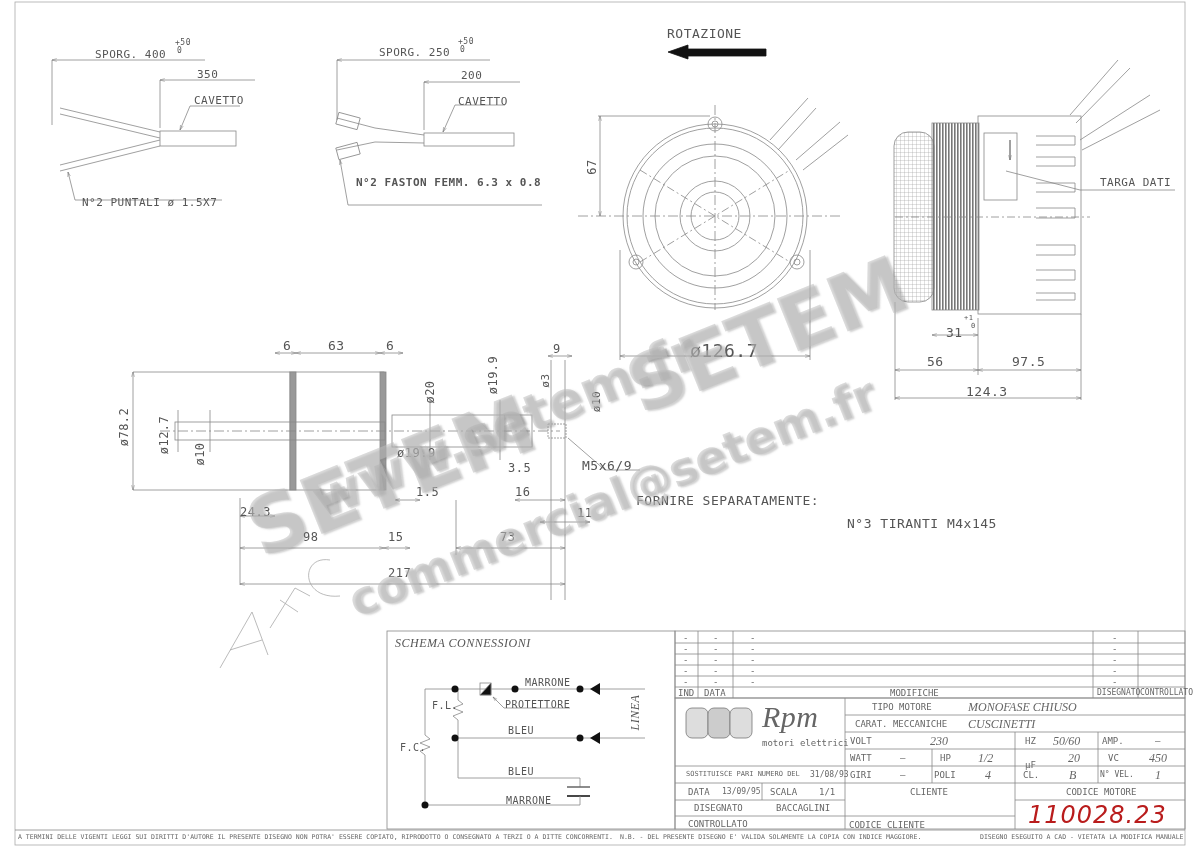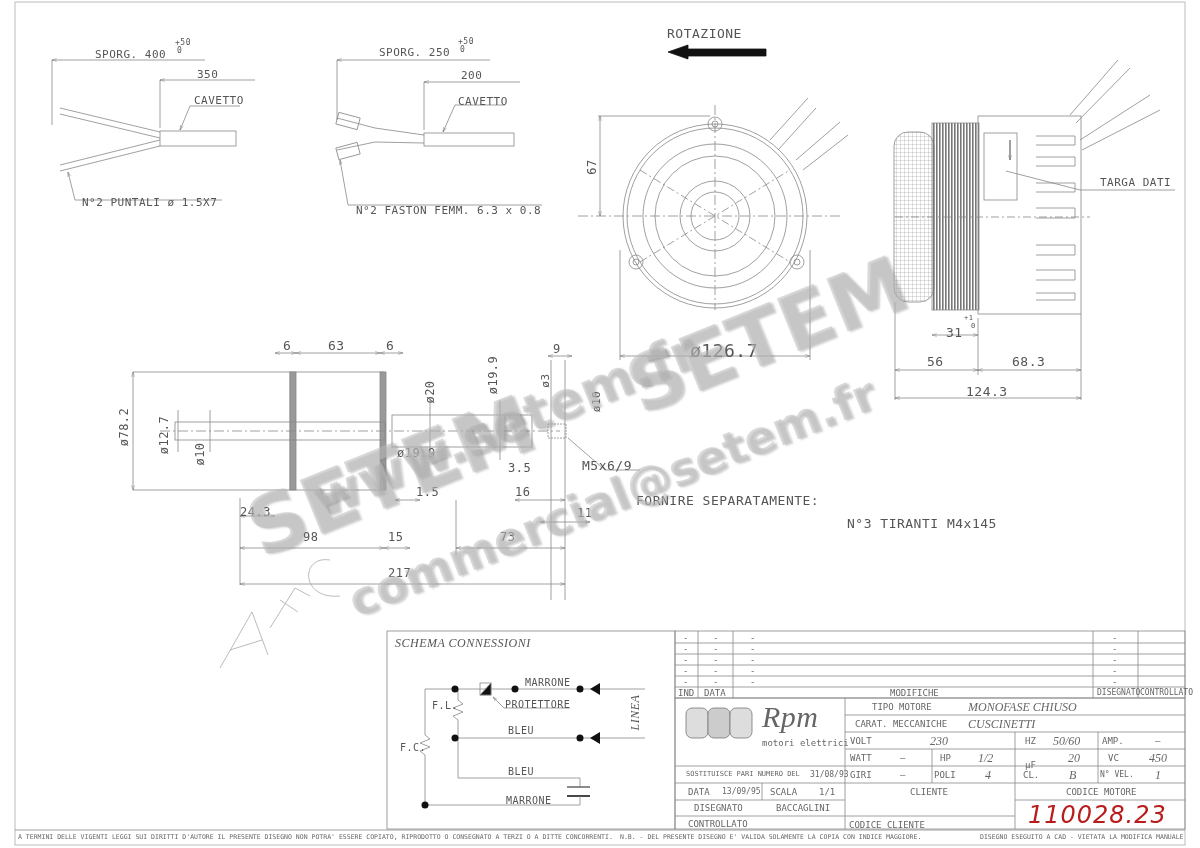--- a/index.html
+++ b/index.html
@@ -227,33 +227,33 @@
   <span class="t" style="left:177px;top:46px;font-size:8px;">0</span>
   <span class="t" style="left:197px;top:68px;">350</span>
   <span class="t" style="left:194px;top:94px;">CAVETTO</span>
   <span class="t" style="left:82px;top:196px;">N°2 PUNTALI ø 1.5X7</span>
 
   <span class="t" style="left:379px;top:46px;">SPORG. 250</span>
   <span class="t" style="left:458px;top:37px;font-size:8px;">+50</span>
   <span class="t" style="left:460px;top:45px;font-size:8px;">0</span>
   <span class="t" style="left:461px;top:69px;">200</span>
   <span class="t" style="left:458px;top:95px;">CAVETTO</span>
-  <span class="t" style="left:356px;top:204px;">N°2 FASTON FEMM. 6.3 x 0.8</span>
+  <span class="t" style="left:356px;top:176px;font-weight:bold;">N°2 FASTON FEMM. 6.3 x 0.8</span>
 
   <span class="t" style="left:667px;top:26px;font-size:13px;">ROTAZIONE</span>
 
   <span class="t" style="left:584px;top:160px;transform:rotate(-90deg);font-size:12px;">67</span>
   <span class="t" style="left:690px;top:333px;font-size:18px;margin-top:7px;">ø126.7</span>
 
   <span class="t" style="left:1100px;top:176px;">TARGA DATI</span>
   <span class="t" style="left:946px;top:325px;font-size:13px;">31</span>
   <span class="t" style="left:964px;top:314px;font-size:7px;">+1</span>
   <span class="t" style="left:971px;top:322px;font-size:7px;">0</span>
   <span class="t" style="left:927px;top:354px;font-size:13px;">56</span>
-  <span class="t" style="left:1012px;top:354px;font-size:13px;">68.3</span>
+  <span class="t" style="left:1012px;top:354px;font-size:13px;">97.5</span>
   <span class="t" style="left:966px;top:384px;font-size:13px;">124.3</span>
 
   <span class="t" style="left:283px;top:338px;font-size:13px;">6</span>
   <span class="t" style="left:328px;top:338px;font-size:13px;">63</span>
   <span class="t" style="left:386px;top:338px;font-size:13px;">6</span>
   <span class="t" style="left:105px;top:420px;transform:rotate(-90deg);font-size:12px;">ø78.2</span>
   <span class="t" style="left:145px;top:428px;transform:rotate(-90deg);font-size:12px;">ø12.7</span>
   <span class="t" style="left:188px;top:447px;transform:rotate(-90deg);font-size:12px;">ø10</span>
   <span class="t" style="left:418px;top:385px;transform:rotate(-90deg);font-size:12px;">ø20</span>
   <span class="t" style="left:474px;top:368px;transform:rotate(-90deg);font-size:12px;">ø19.9</span>

